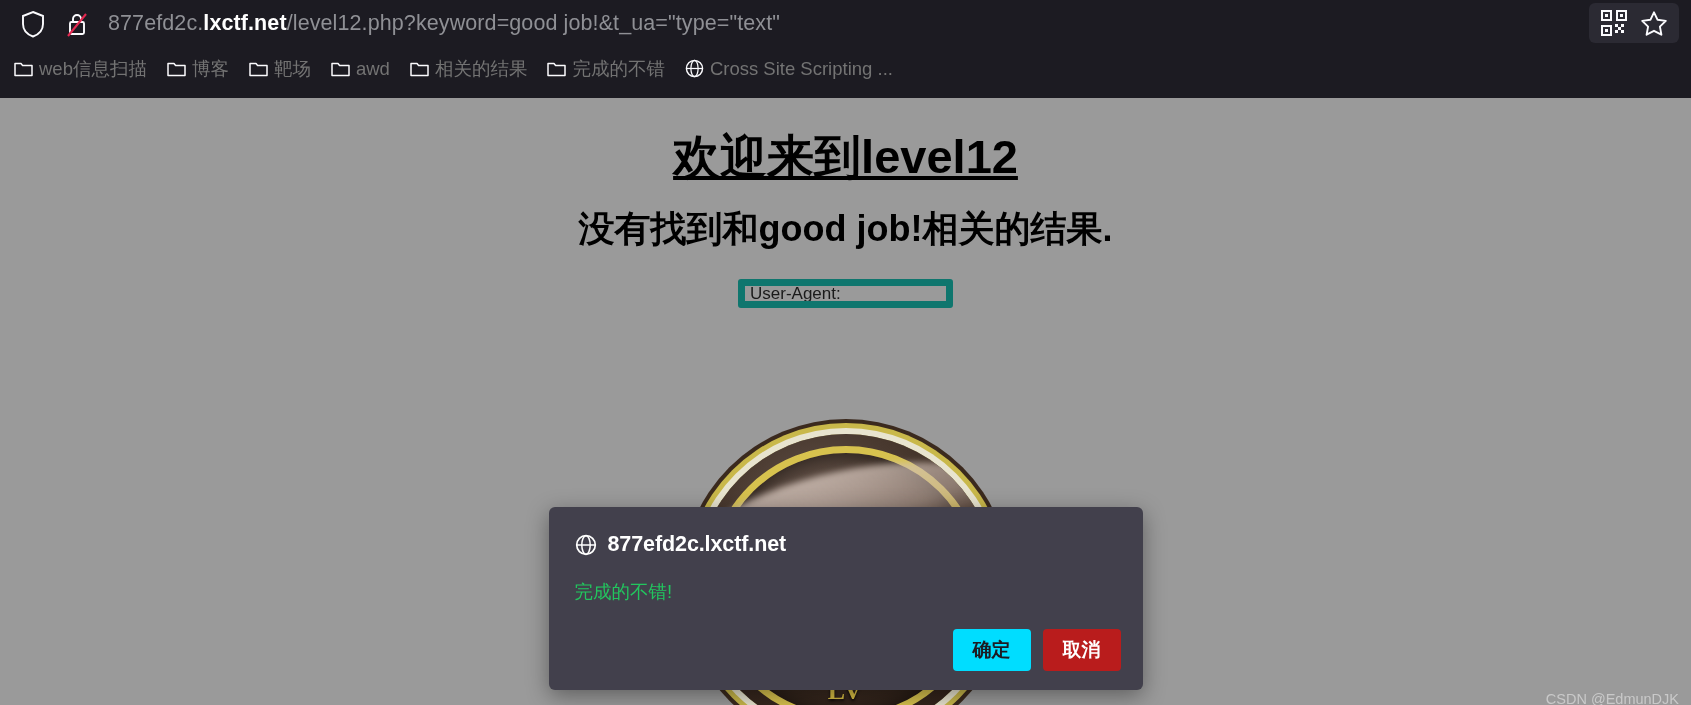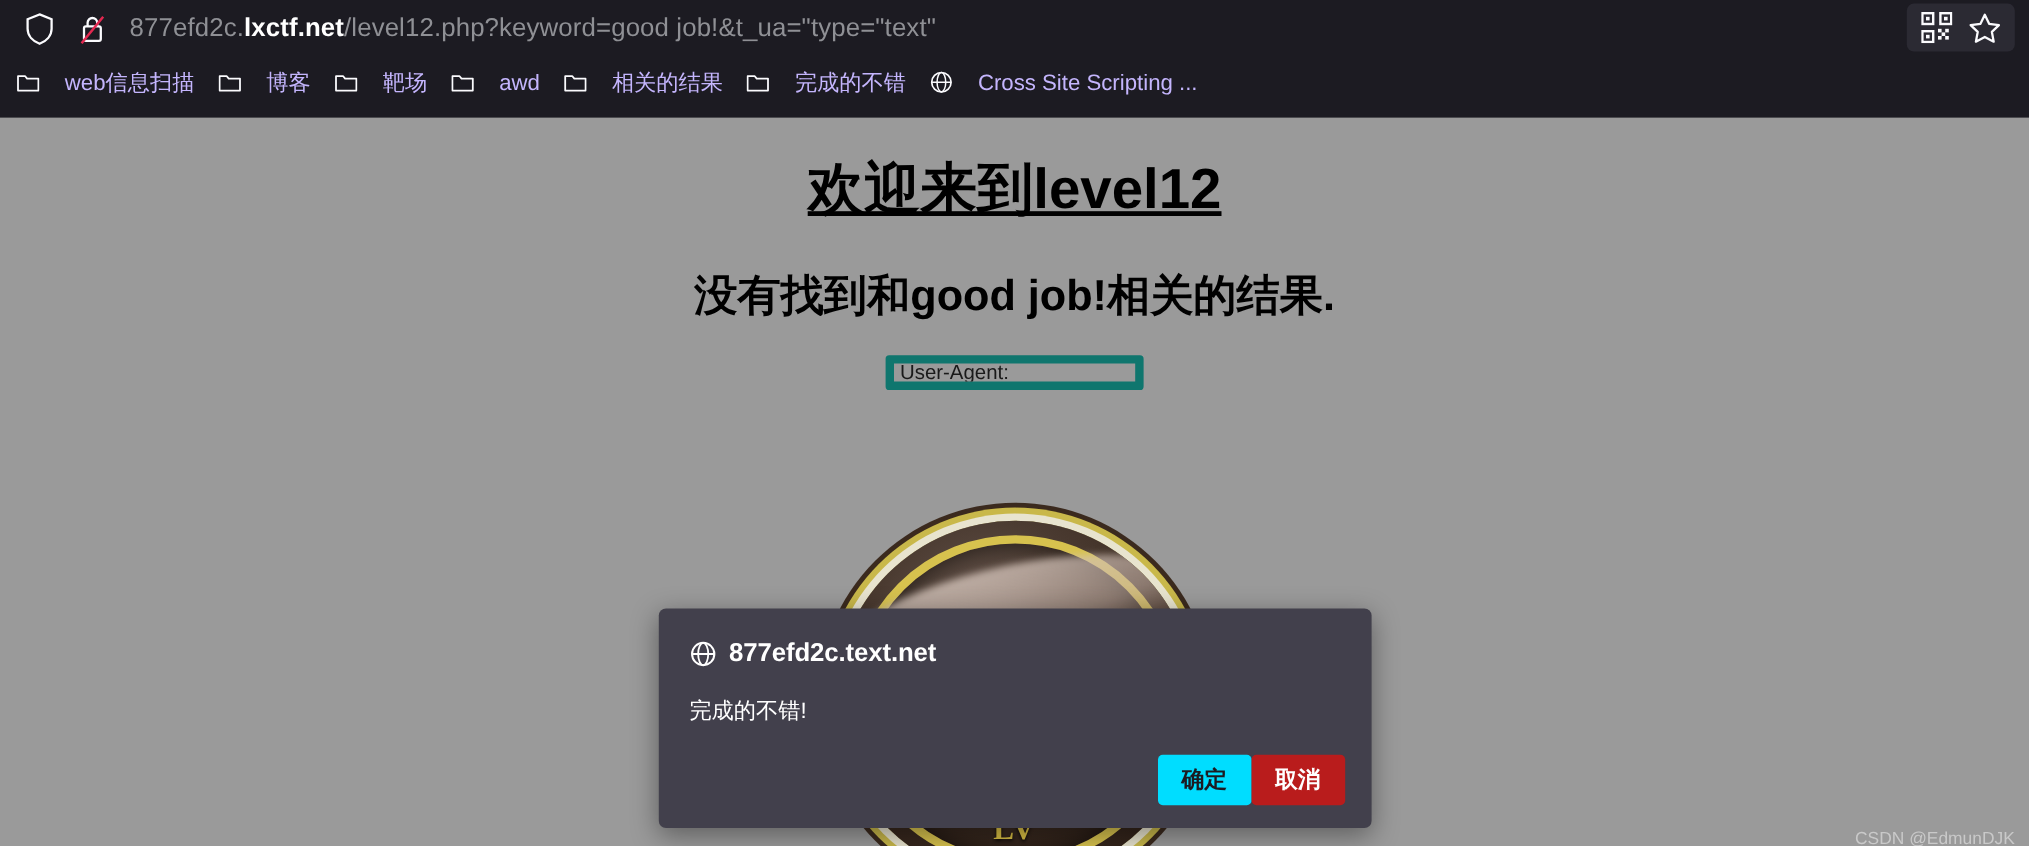--- a/index.html
+++ b/index.html
@@ -68,25 +68,25 @@
   .bookmarks {
     height: 43px;
     display: flex;
     align-items: center;
     padding-left: 4px;
     gap: 0px;
   }
   .bm-item {
     display: flex;
     align-items: center;
-    gap: 21px;
+    gap: 6px;
     padding: 5px 10px;
     border-radius: 4px;
     cursor: pointer;
-    color: #c4b5fd;
+    color: #737373;
     font-size: 18.5px;
     white-space: nowrap;
   }
   .folder-ico { width: 19px; height: 17px; display:block; }
   .globe-ico-sm { width: 19px; height: 19px; display:block; }
 
   
   .page {
     position: relative;
     width: 100%;
@@ -102,21 +102,21 @@
     margin-top: 28px;
     letter-spacing: 0px;
     font-family: "Liberation Sans", "DejaVu Sans", sans-serif;
     text-decoration: underline;
   }
   .h2 {
     text-align: center;
     font-size: 36px;
     font-weight: bold;
     color: #000;
-    margin-top: 33px;
+    margin-top: 16px;
     font-family: "Liberation Sans", "DejaVu Sans", sans-serif;
   }
   .ua-wrap {
     display: flex;
     justify-content: center;
     margin-top: 25px;
   }
   .ua-input {
     width: 215px;
     height: 29px;
@@ -213,30 +213,31 @@
     padding: 25px 0 0 26px;
   }
   .dlg-globe { width: 22px; height: 22px; display:block; }
   .dlg-title {
     color: #ffffff;
     font-weight: bold;
     font-size: 21.5px;
     letter-spacing: -0.1px;
   }
   .dlg-msg {
-    color: #ffffff;
+    color: #22c55e;
     font-size: 18.5px;
     padding: 22px 0 0 26px;
   }
   .dlg-actions {
     position: absolute;
     right: 22px;
     bottom: 19px;
     display: flex;
     align-items: center;
+    gap: 12px;
   }
   .btn {
     border: none;
     border-radius: 4px;
     font-size: 19px;
     font-weight: bold;
     cursor: pointer;
     padding: 0 17px;
     height: 42px;
     font-family: "Liberation Sans", "DejaVu Sans", sans-serif;
@@ -400,21 +401,21 @@
 
   <div class="dialog-shadow">
     <div class="dlg-head">
       <span class="dlg-globe">
         <svg width="22" height="22" viewBox="0 0 22 22">
           <circle cx="11" cy="11" r="9.3" fill="none" stroke="#ffffff" stroke-width="1.7"></circle>
           <ellipse cx="11" cy="11" rx="4.2" ry="9.3" fill="none" stroke="#ffffff" stroke-width="1.5"></ellipse>
           <line x1="1.7" y1="11" x2="20.3" y2="11" stroke="#ffffff" stroke-width="1.5"></line>
         </svg>
       </span>
-      <span class="dlg-title">877efd2c.text.net</span>
+      <span class="dlg-title">877efd2c.lxctf.net</span>
     </div>
 
     <div class="dlg-msg">完成的不错!</div>
 
     <div class="dlg-actions">
       <button class="btn btn-primary">确定</button>
       <button class="btn btn-secondary">取消</button>
     </div>
   </div>
 

